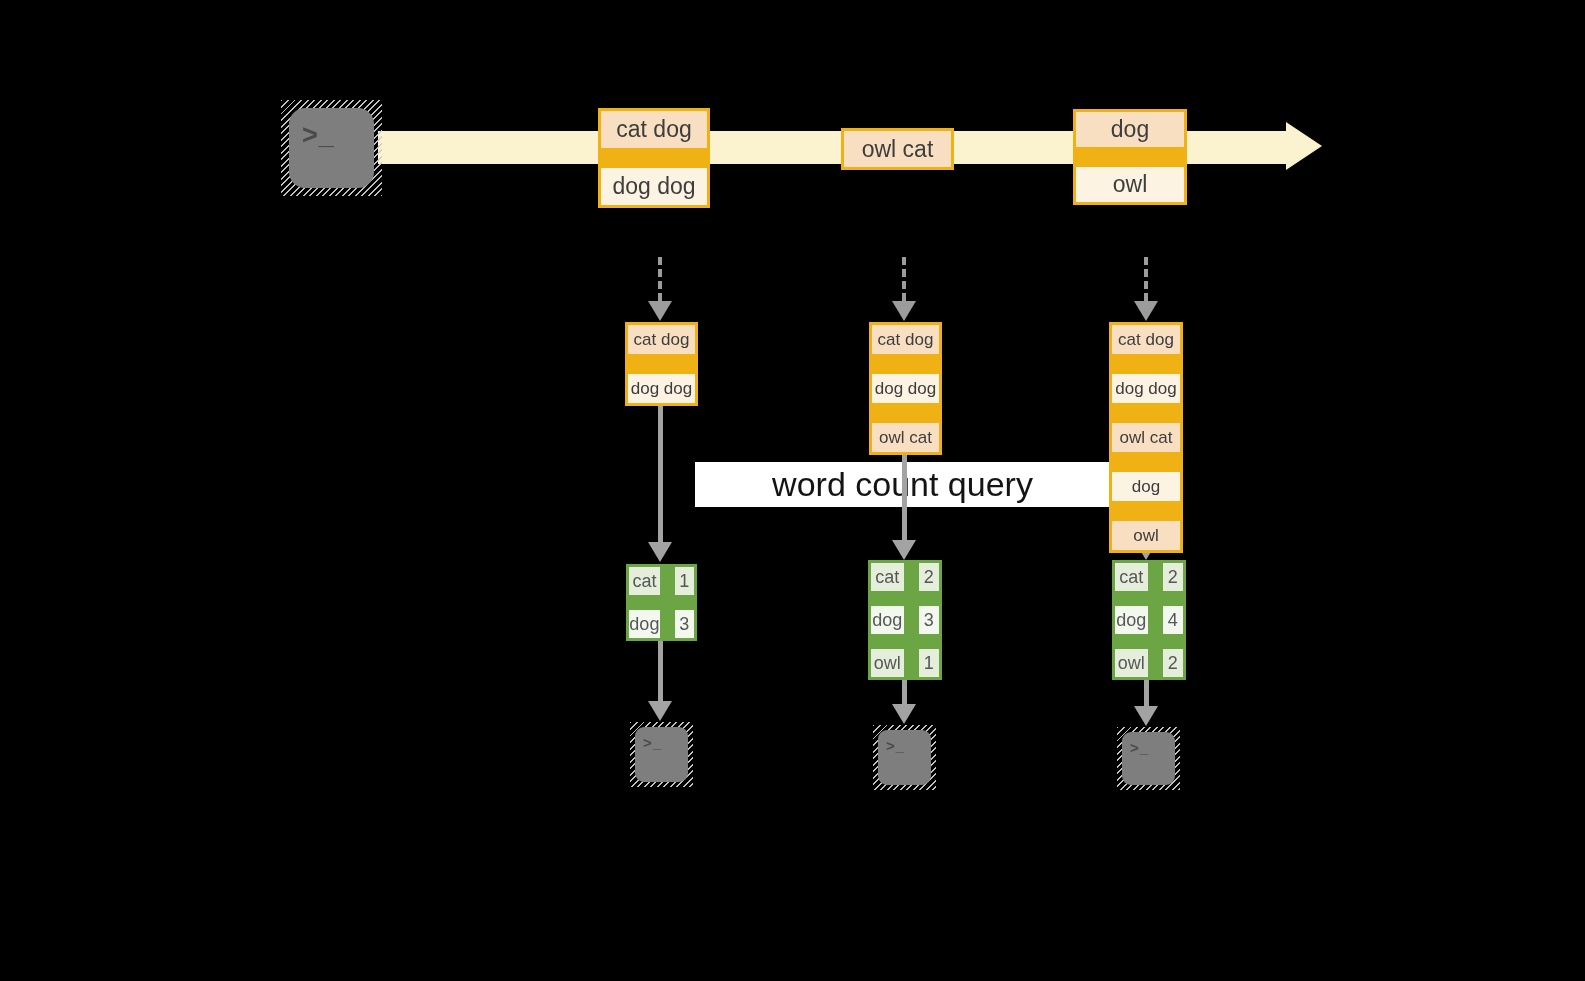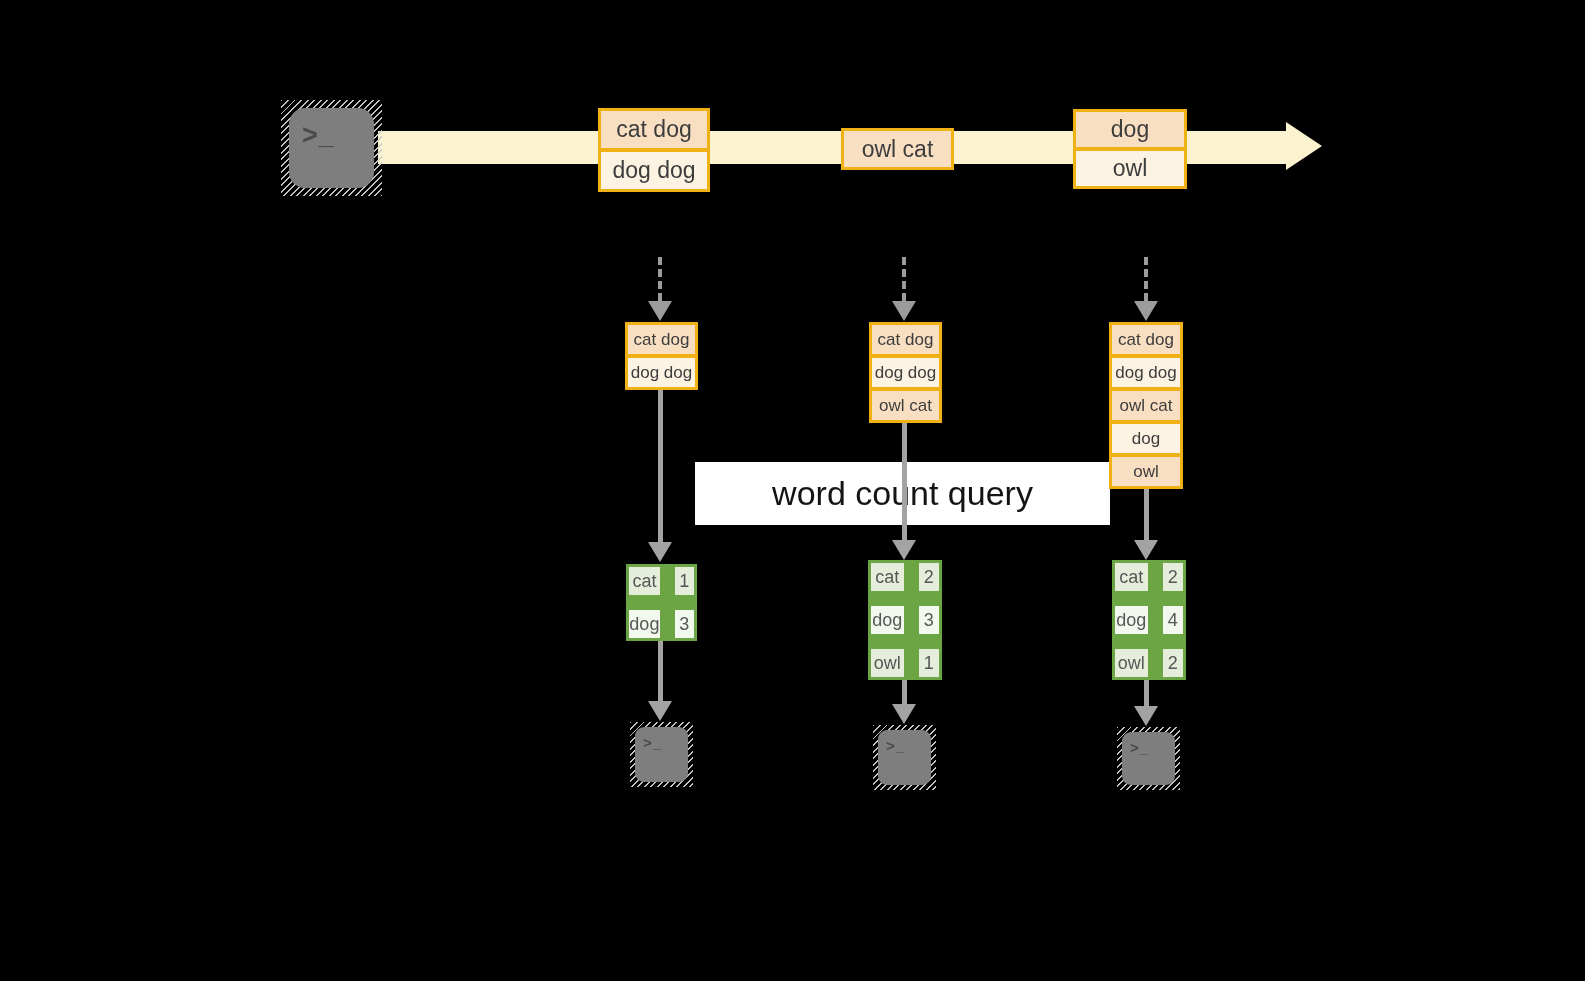--- a/index.html
+++ b/index.html
@@ -10,21 +10,21 @@
   .abs{position:absolute;}
 
   
   .stream-shaft{background:#FBF2CF;z-index:0;}
   .stream-head{width:0;height:0;border-top:24px solid transparent;border-bottom:24px solid transparent;
     border-left:36px solid #FBF2CF;z-index:0;}
 
   
   .obox{background:#F0B114;border:3px solid #F0B114;z-index:3;}
   .orow{text-align:center;color:#3D3D3D;white-space:nowrap;overflow:hidden;}
-  .orow + .orow{margin-top:4px;}
+  .orow + .orow{margin-top:20px;}
   .orow.dark{background:#F9DFC2;}
   .orow.light{background:#FDF3E3;}
   .big-row{height:37px;line-height:37px;font-size:23px;}
   .one-row{height:36px;line-height:36px;font-size:23px;}
   .mid-row{height:35px;line-height:35px;font-size:23px;}
   .small-row{height:29px;line-height:29px;font-size:17px;}
 
   
   .dash-line{width:0;border-left:4px dashed #9C9C9C;z-index:2;}
   .solid-line{width:5px;background:#A3A3A3;z-index:2;}
@@ -97,21 +97,21 @@
     <div class="orow dark small-row">owl cat</div>
   </div>
   <div class="abs obox" style="left:1109px;top:322px;width:68px">
     <div class="orow dark small-row">cat dog</div>
     <div class="orow light small-row">dog dog</div>
     <div class="orow dark small-row">owl cat</div>
     <div class="orow light small-row">dog</div>
     <div class="orow dark small-row">owl</div>
   </div>
 
-  <div class="abs query-label" style="left:695px;top:462px;width:415px;height:63px">
+  <div class="abs query-label" style="left:695px;top:462px;width:415px;height:45px">
     <span>word count query</span>
   </div>
 
   <div class="abs solid-line" style="left:658px;top:388px;height:154px"></div>
   <div class="abs arrow-head" style="left:648px;top:542px"></div>
   <div class="abs solid-line" style="left:902px;top:419px;height:121px"></div>
   <div class="abs arrow-head" style="left:892px;top:540px"></div>
   <div class="abs solid-line" style="left:1144px;top:481px;height:59px"></div>
   <div class="abs arrow-head" style="left:1134px;top:540px"></div>
 

